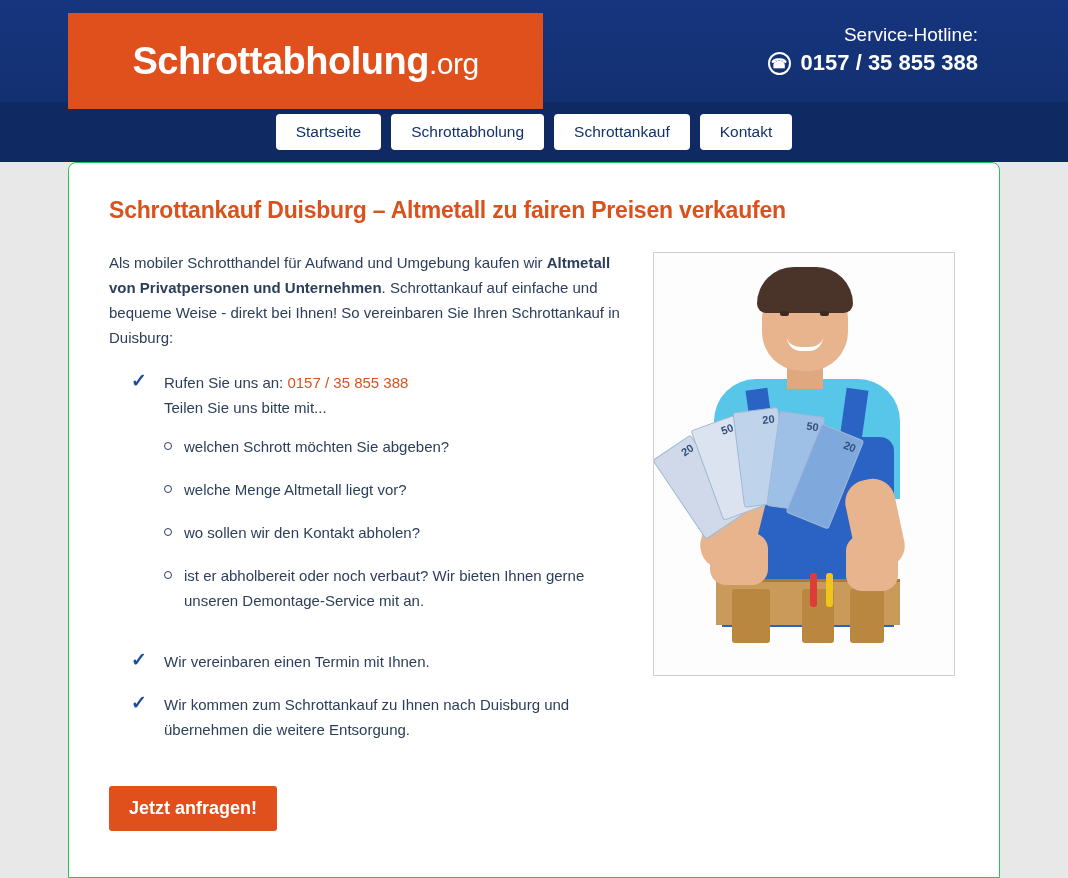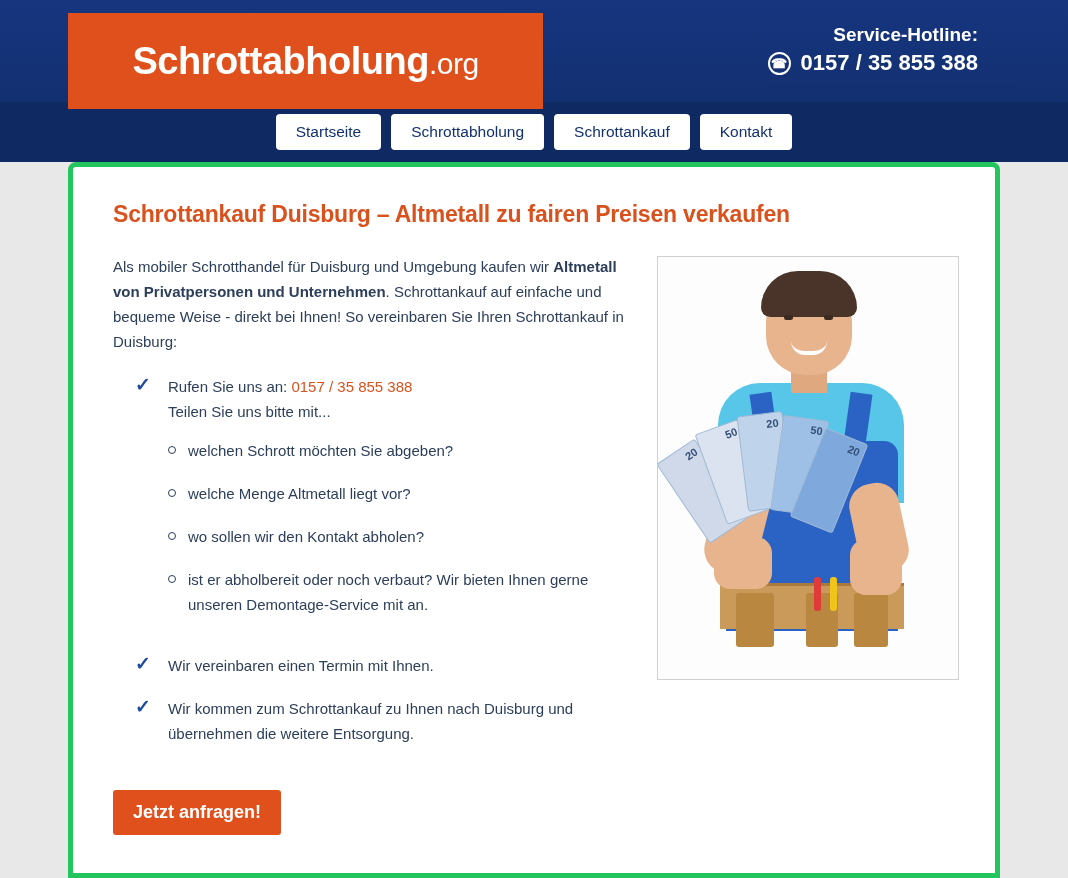--- a/index.html
+++ b/index.html
@@ -44,21 +44,21 @@
   }
   .hotline {
     position: absolute;
     right: 90px;
     top: 22px;
     text-align: right;
     color: #ffffff;
   }
   .hotline-label {
     font-size: 19px;
-    font-weight: bold;
+    font-weight: normal;
     line-height: 26px;
   }
   .hotline-number {
     font-size: 22px;
     font-weight: bold;
     line-height: 30px;
     display: flex;
     align-items: center;
     justify-content: flex-end;
     gap: 10px;
@@ -93,21 +93,21 @@
     white-space: nowrap;
     cursor: pointer;
   }
 
   
   .page-wrap {
     padding: 0 68px;
   }
   .card {
     background: #ffffff;
-    border: 5px solid #22c55e;
+    border: 1px solid #22c55e;
     border-radius: 8px 8px 0 0;
     padding: 34px 40px 0 40px;
     height: 716px;
     overflow: hidden;
   }
   h1.page-title {
     color: #d9521e;
     font-size: 23px;
     font-weight: bold;
     margin: 0 0 26px 0;
@@ -330,21 +330,21 @@
 
 <div class="page-wrap">
   <div class="card">
 
     <h1 class="page-title">Schrottankauf Duisburg – Altmetall zu fairen Preisen verkaufen</h1>
 
     <div class="content-row">
 
       <div class="col-left">
 
-        <p class="intro"><span>Als mobiler Schrotthandel für Duisburg und Umgebung kaufen wir </span><b>Altmetall von Privatpersonen und Unternehmen</b><span>. Schrottankauf auf einfache und bequeme Weise - direkt bei Ihnen! So vereinbaren Sie Ihren Schrottankauf in Duisburg:</span></p>
+        <p class="intro"><span>Als mobiler Schrotthandel für Aufwand und Umgebung kaufen wir </span><b>Altmetall von Privatpersonen und Unternehmen</b><span>. Schrottankauf auf einfache und bequeme Weise - direkt bei Ihnen! So vereinbaren Sie Ihren Schrottankauf in Duisburg:</span></p>
 
         <ul class="check-list">
 
           <li class="check-item">
             <span class="check-icon">✓</span>
             <div class="check-text">
               <span>Rufen Sie uns an: </span><span class="phone-inline">0157 / 35 855 388</span><br>
               <span>Teilen Sie uns bitte mit...</span>
 
               <ul class="sub-list">

